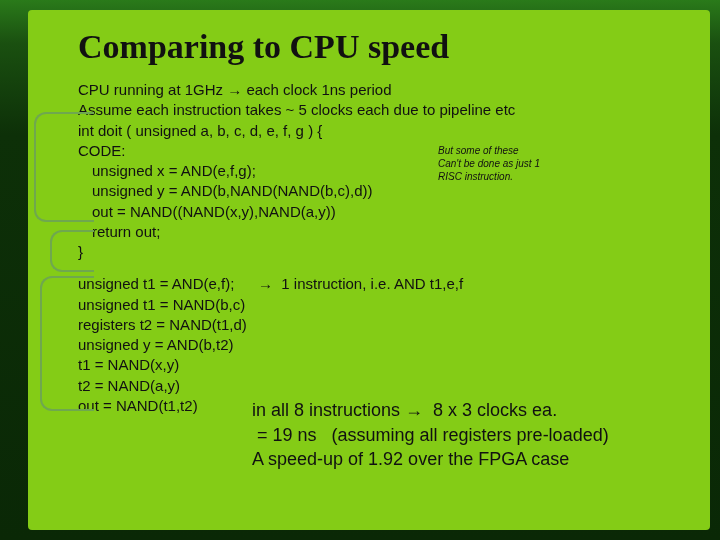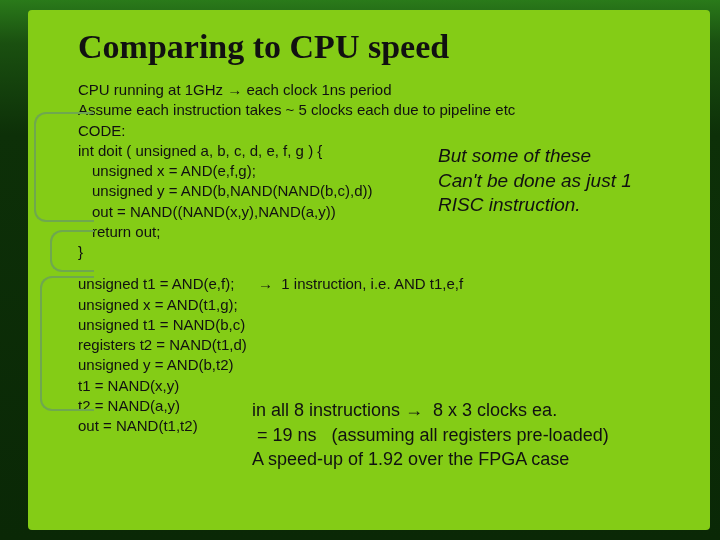--- a/index.html
+++ b/index.html
@@ -37,21 +37,21 @@
   .code-block {
     position: relative;
   }
   .cline { white-space: pre; }
   .indent { padding-left: 14px; }
   .note {
     position: absolute;
     top: 64px;
     left: 360px;
     font-style: italic;
-    font-size: 19px;
+    font-size: 10px;
     line-height: 1.3;
     width: 220px;
   }
   .annot1 {
     position: absolute;
     top: 0px;
     left: 180px;
     font-size: 15px;
     white-space: pre;
   }
@@ -97,38 +97,37 @@
 <body>
 
 <div class="slide">
   <div class="title">Comparing to CPU speed</div>
 
   <div class="content">
 
     <div class="code-block">
       <div class="cline">CPU running at 1GHz → each clock 1ns period</div>
       <div class="cline">Assume each instruction takes ~ 5 clocks each due to pipeline etc</div>
+      <div class="cline">int doit ( unsigned a, b, c, d, e, f, g ) {</div>
       <div class="cline">CODE:</div>
-      <div class="cline">int doit ( unsigned a, b, c, d, e, f, g ) {</div>
       <div class="cline indent">unsigned x = AND(e,f,g);</div>
       <div class="cline indent">unsigned y = AND(b,NAND(NAND(b,c),d))</div>
       <div class="cline indent">out = NAND((NAND(x,y),NAND(a,y))</div>
       <div class="cline indent">return out;</div>
       <div class="cline">}</div>
 
       <div class="note">
         <div>But some of these</div>
         <div>Can't be done as just 1</div>
         <div>RISC instruction.</div>
       </div>
     </div>
 
     <div class="second-block">
       <div class="cline">unsigned t1 = AND(e,f);</div>
-      <div class="cline">unsigned x = AND(t1,g);</div>
       <div class="cline">unsigned t1 = NAND(b,c)</div>
       <div class="cline">registers t2 = NAND(t1,d)</div>
       <div class="cline">unsigned y = AND(b,t2)</div>
       <div class="cline">t1 = NAND(x,y)</div>
       <div class="cline">t2 = NAND(a,y)</div>
       <div class="cline">out = NAND(t1,t2)</div>
 
       <div class="annot1 arrow">→  1 instruction, i.e. AND t1,e,f</div>
 
       <div class="bottom-notes">

